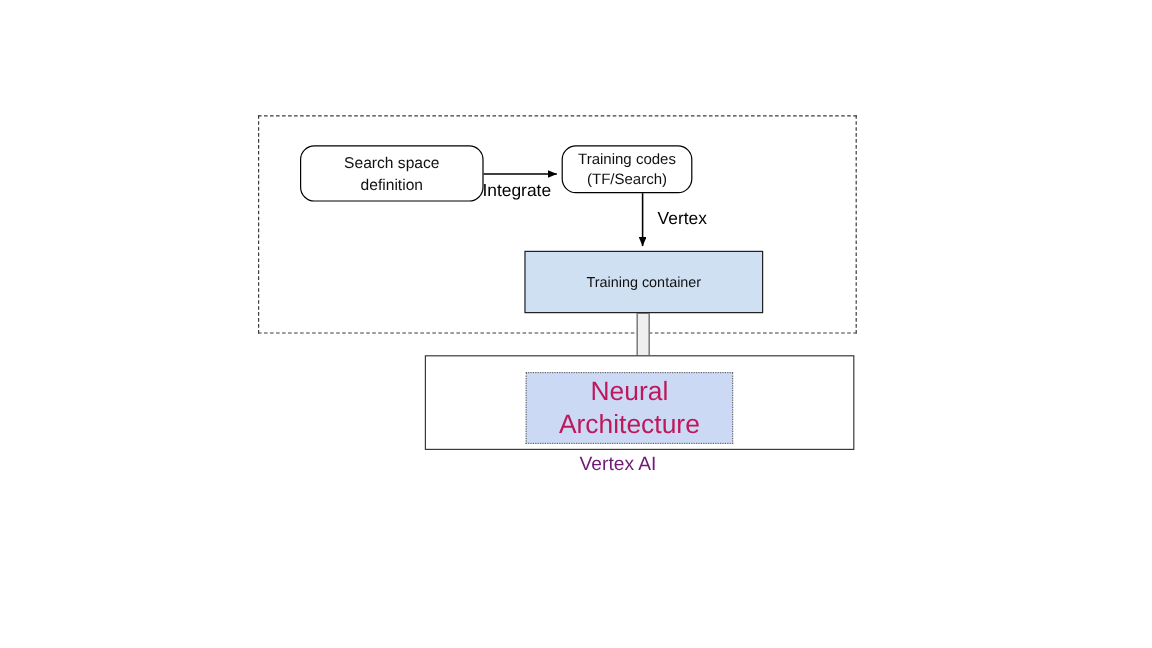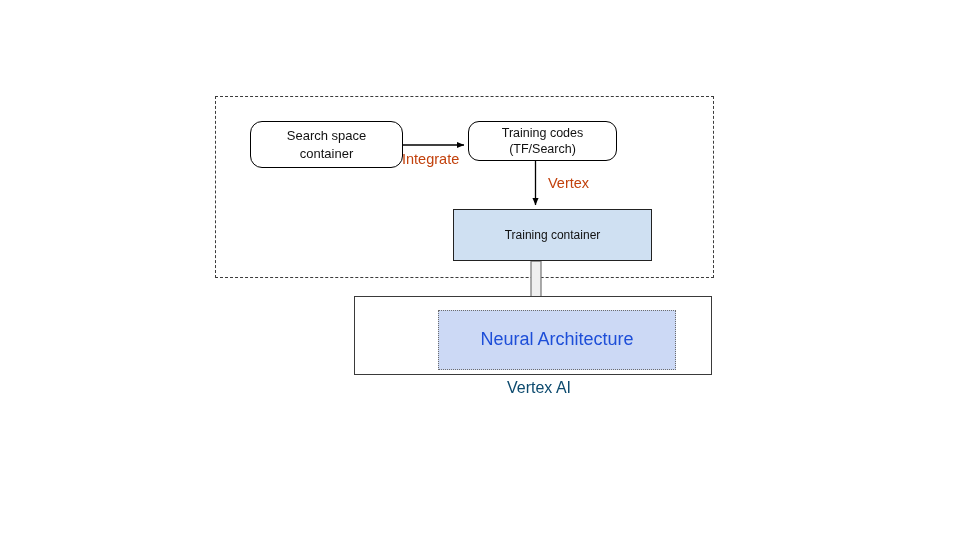--- a/index.html
+++ b/index.html
@@ -49,30 +49,29 @@
   }
   #search-space-box {
     left: 250px;
     top: 121px;
     width: 153px;
     height: 47px;
   }
   #training-codes-box {
     left: 468px;
     top: 121px;
-    width: 149px;
+    width: 109px;
     height: 40px;
     font-size: 12.5px;
-    border-radius: 11px;
   }
 
   
   #training-container-box {
     position: absolute;
-    left: 453px;
+    left: 437px;
     top: 209px;
     width: 199px;
     height: 52px;
     box-sizing: border-box;
     background: #cfe0f2;
     border: 1.3px solid #222222;
     display: flex;
     align-items: center;
     justify-content: center;
     font-size: 12px;
@@ -89,50 +88,50 @@
     box-sizing: border-box;
     background: #ffffff;
     border: 1.3px solid #3a3a3a;
   }
 
   
   #nas-box {
     position: absolute;
     left: 438px;
     top: 310px;
-    width: 238px;
+    width: 173px;
     height: 60px;
     box-sizing: border-box;
     background: #ccd9f5;
     border: 1.6px dotted #6d6d6d;
     display: flex;
     align-items: center;
     justify-content: center;
     text-align: center;
     line-height: 1.28;
-    font-size: 18px;
-    color: #1d4ed8;
+    font-size: 22px;
+    color: #be185d;
   }
 
   
   #vertex-caption {
     position: absolute;
-    left: 360px;
+    left: 336px;
     top: 379px;
     width: 358px;
     text-align: center;
     font-size: 16px;
-    color: #0c4a6e;
+    color: #701a75;
   }
 
   
   .edge-label {
     position: absolute;
     font-size: 14.5px;
-    color: #c2410c;
+    color: #000000;
     white-space: nowrap;
   }
   #label-integrate {
     left: 402px;
     top: 151px;
   }
   #label-build {
     left: 548px;
     top: 175px;
   }
@@ -170,21 +169,21 @@
     </g>
 
     <g>
       <path d="M531,261 L531,298 L525,298 L536,312 L547,298 L541,298 L541,261 Z" fill="#efefef" stroke="#7a7a7a" stroke-width="1.25" stroke-linejoin="miter"></path>
     </g>
   </svg>
 
   <div class="node-round" id="search-space-box">
     <span>
       <span>Search space</span><br>
-      <span>container</span>
+      <span>definition</span>
     </span>
   </div>
 
   <div class="node-round" id="training-codes-box">
     <span>
       <span>Training codes</span><br>
       <span>(TF/Search)</span>
     </span>
   </div>
 

